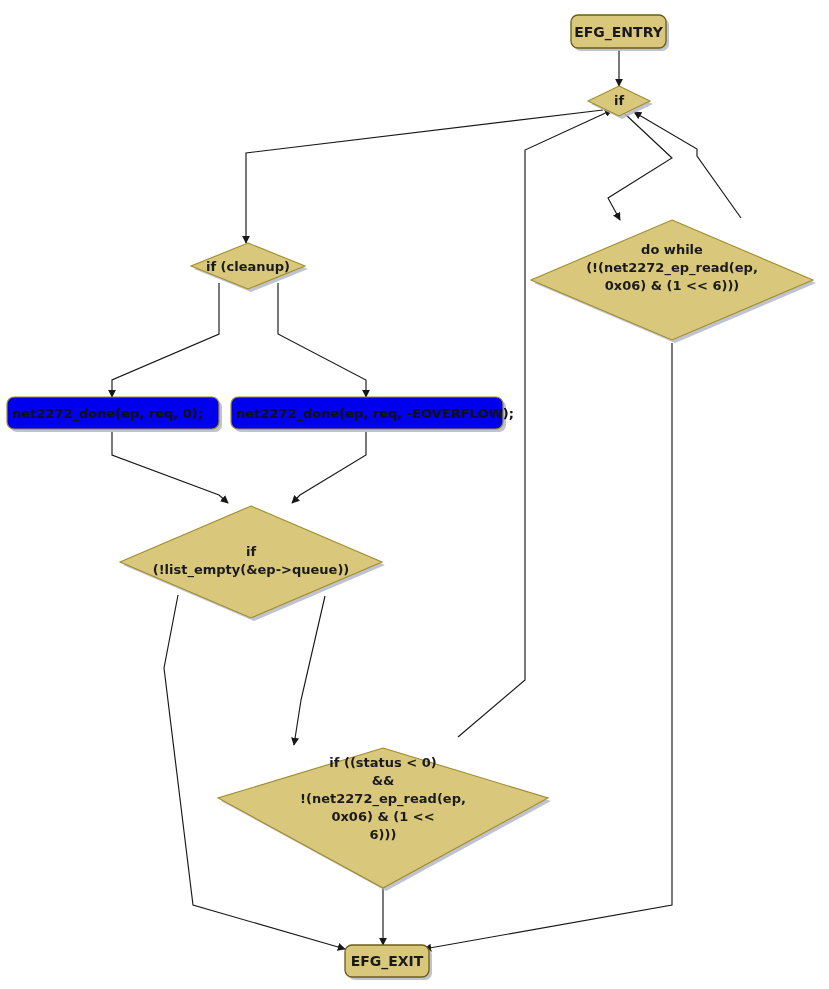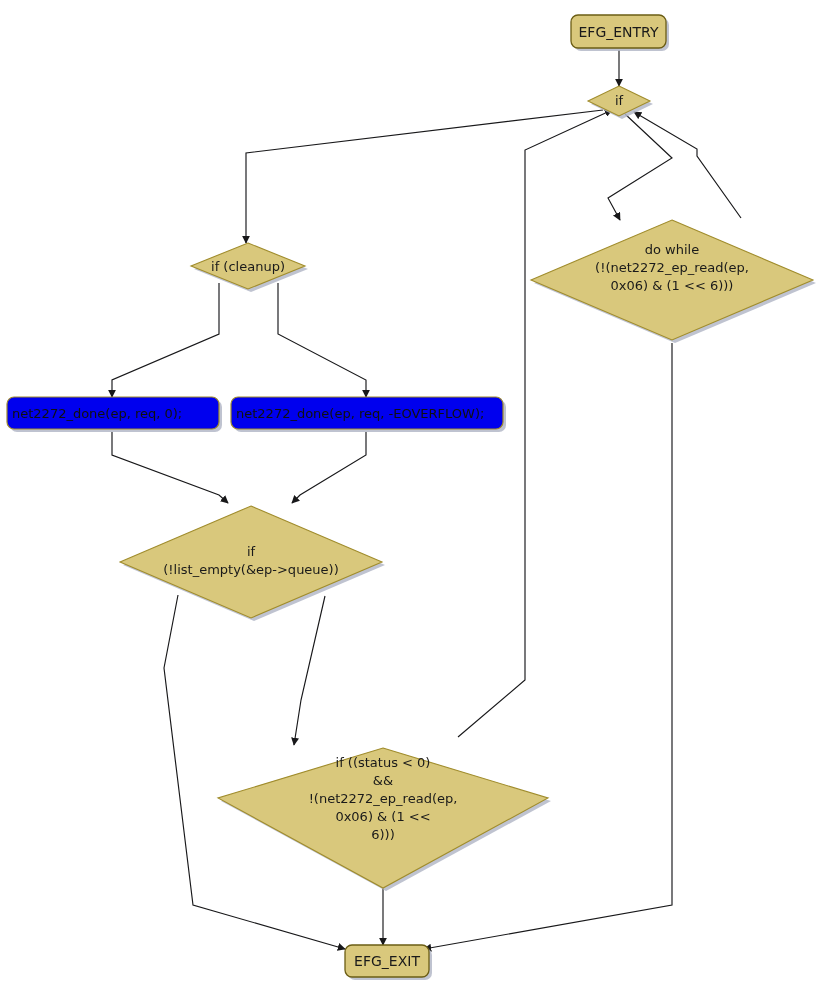--- a/index.html
+++ b/index.html
@@ -10,20 +10,21 @@
   body {
     width: 829px;
     height: 989px;
     font-family: "DejaVu Sans", sans-serif;
     overflow: hidden;
   }
   #diagram-root {
     position: relative;
     width: 768px;
     height: 989px;
+    font-weight: bold;
   }
   svg#flow {
     display: block;
     width: 829px;
     height: 989px;
   }
   .node-text {
     font-family: "DejaVu Sans", sans-serif;
     font-size: 13px;
     fill: #1a1a1a;

